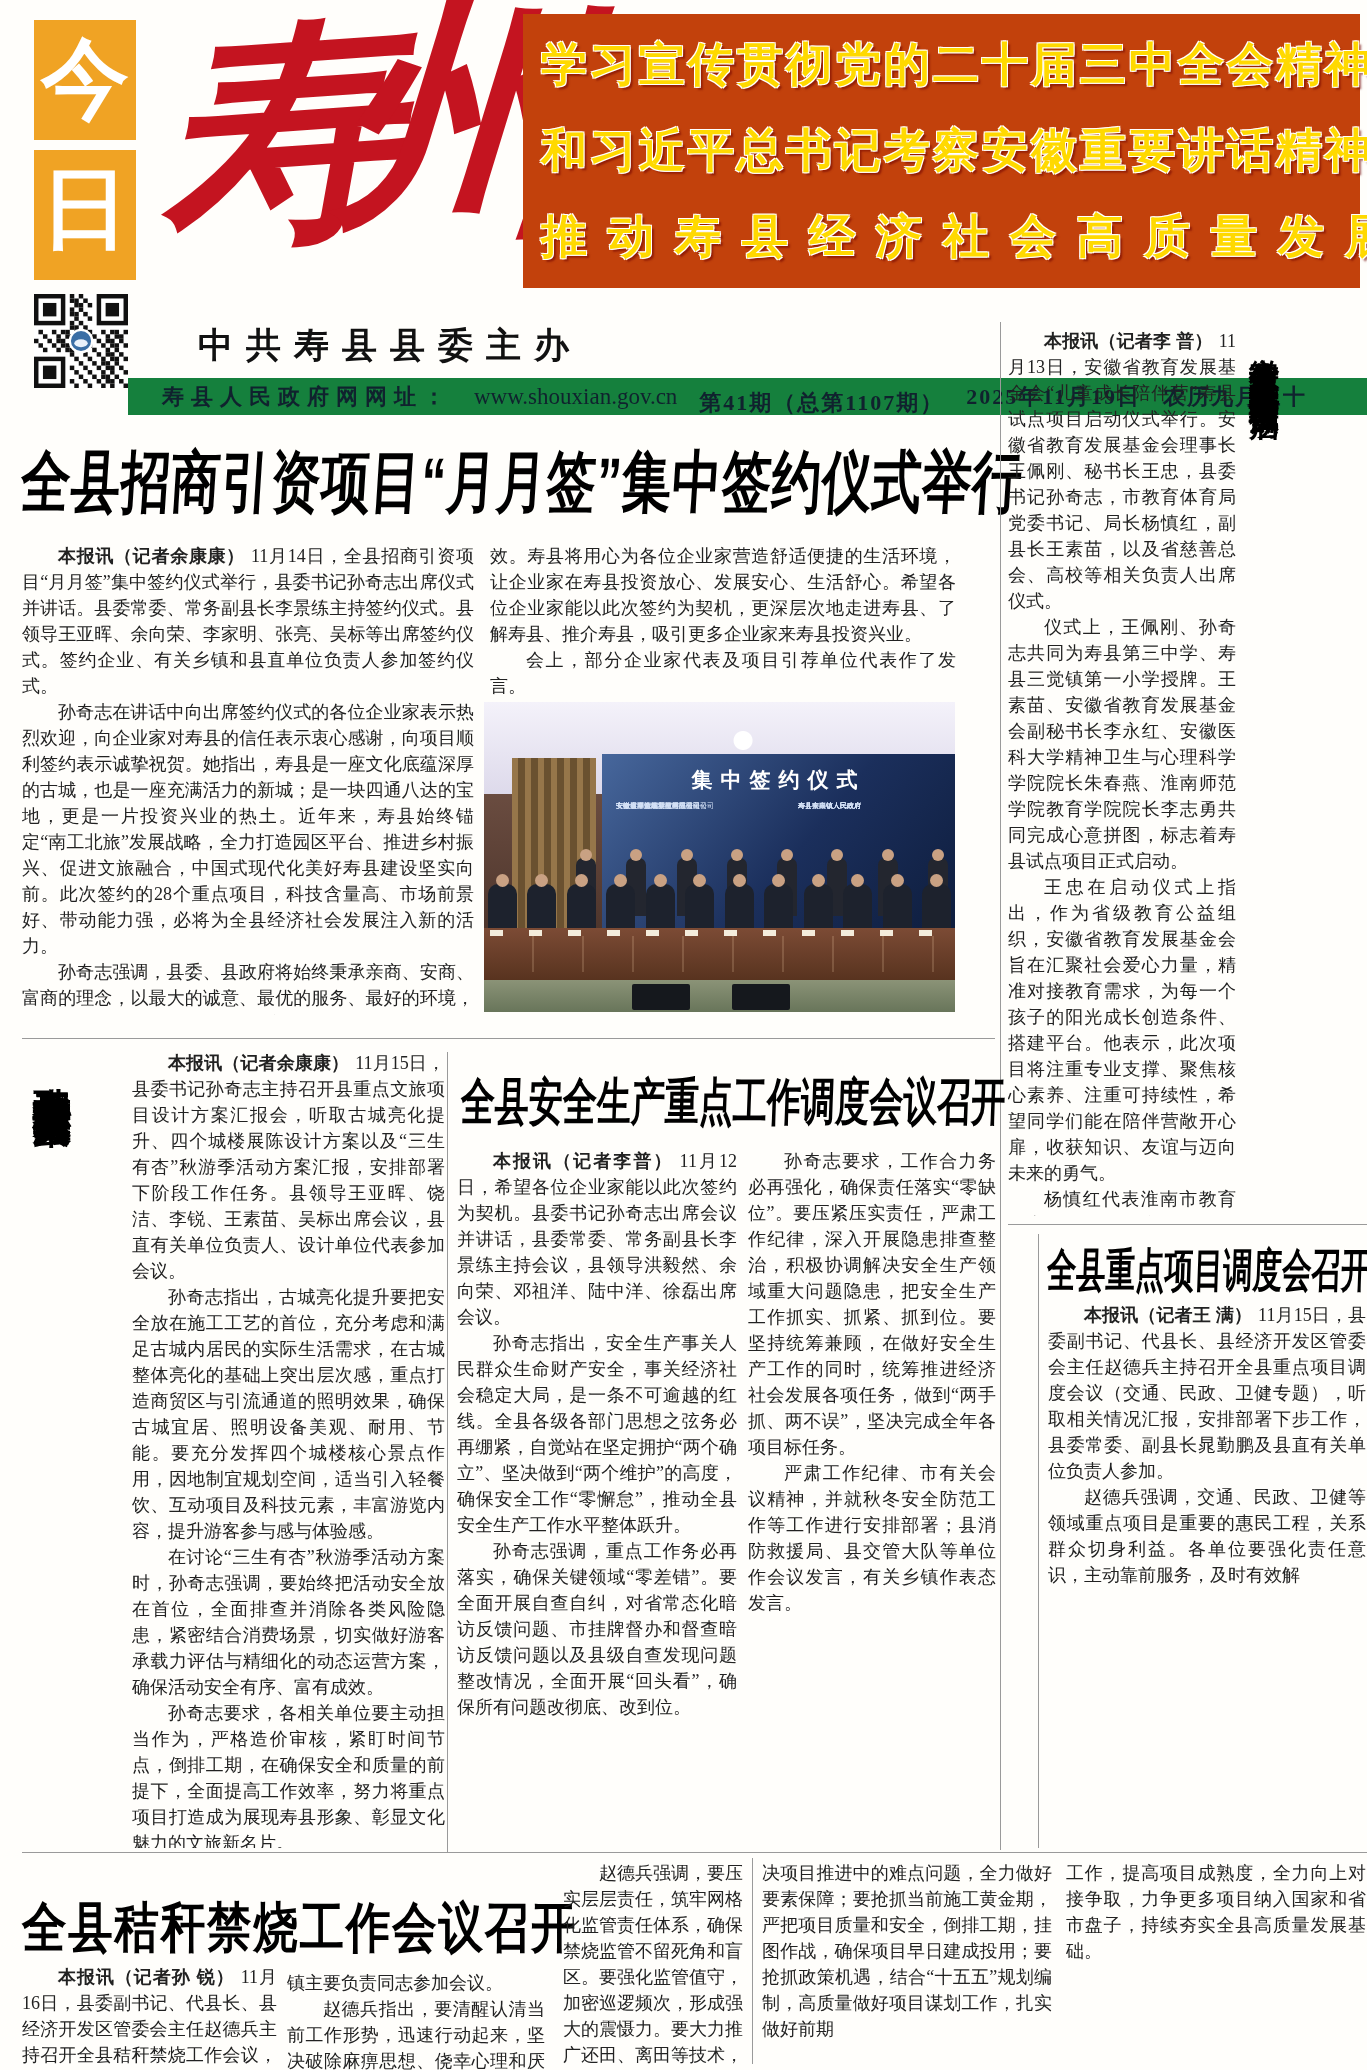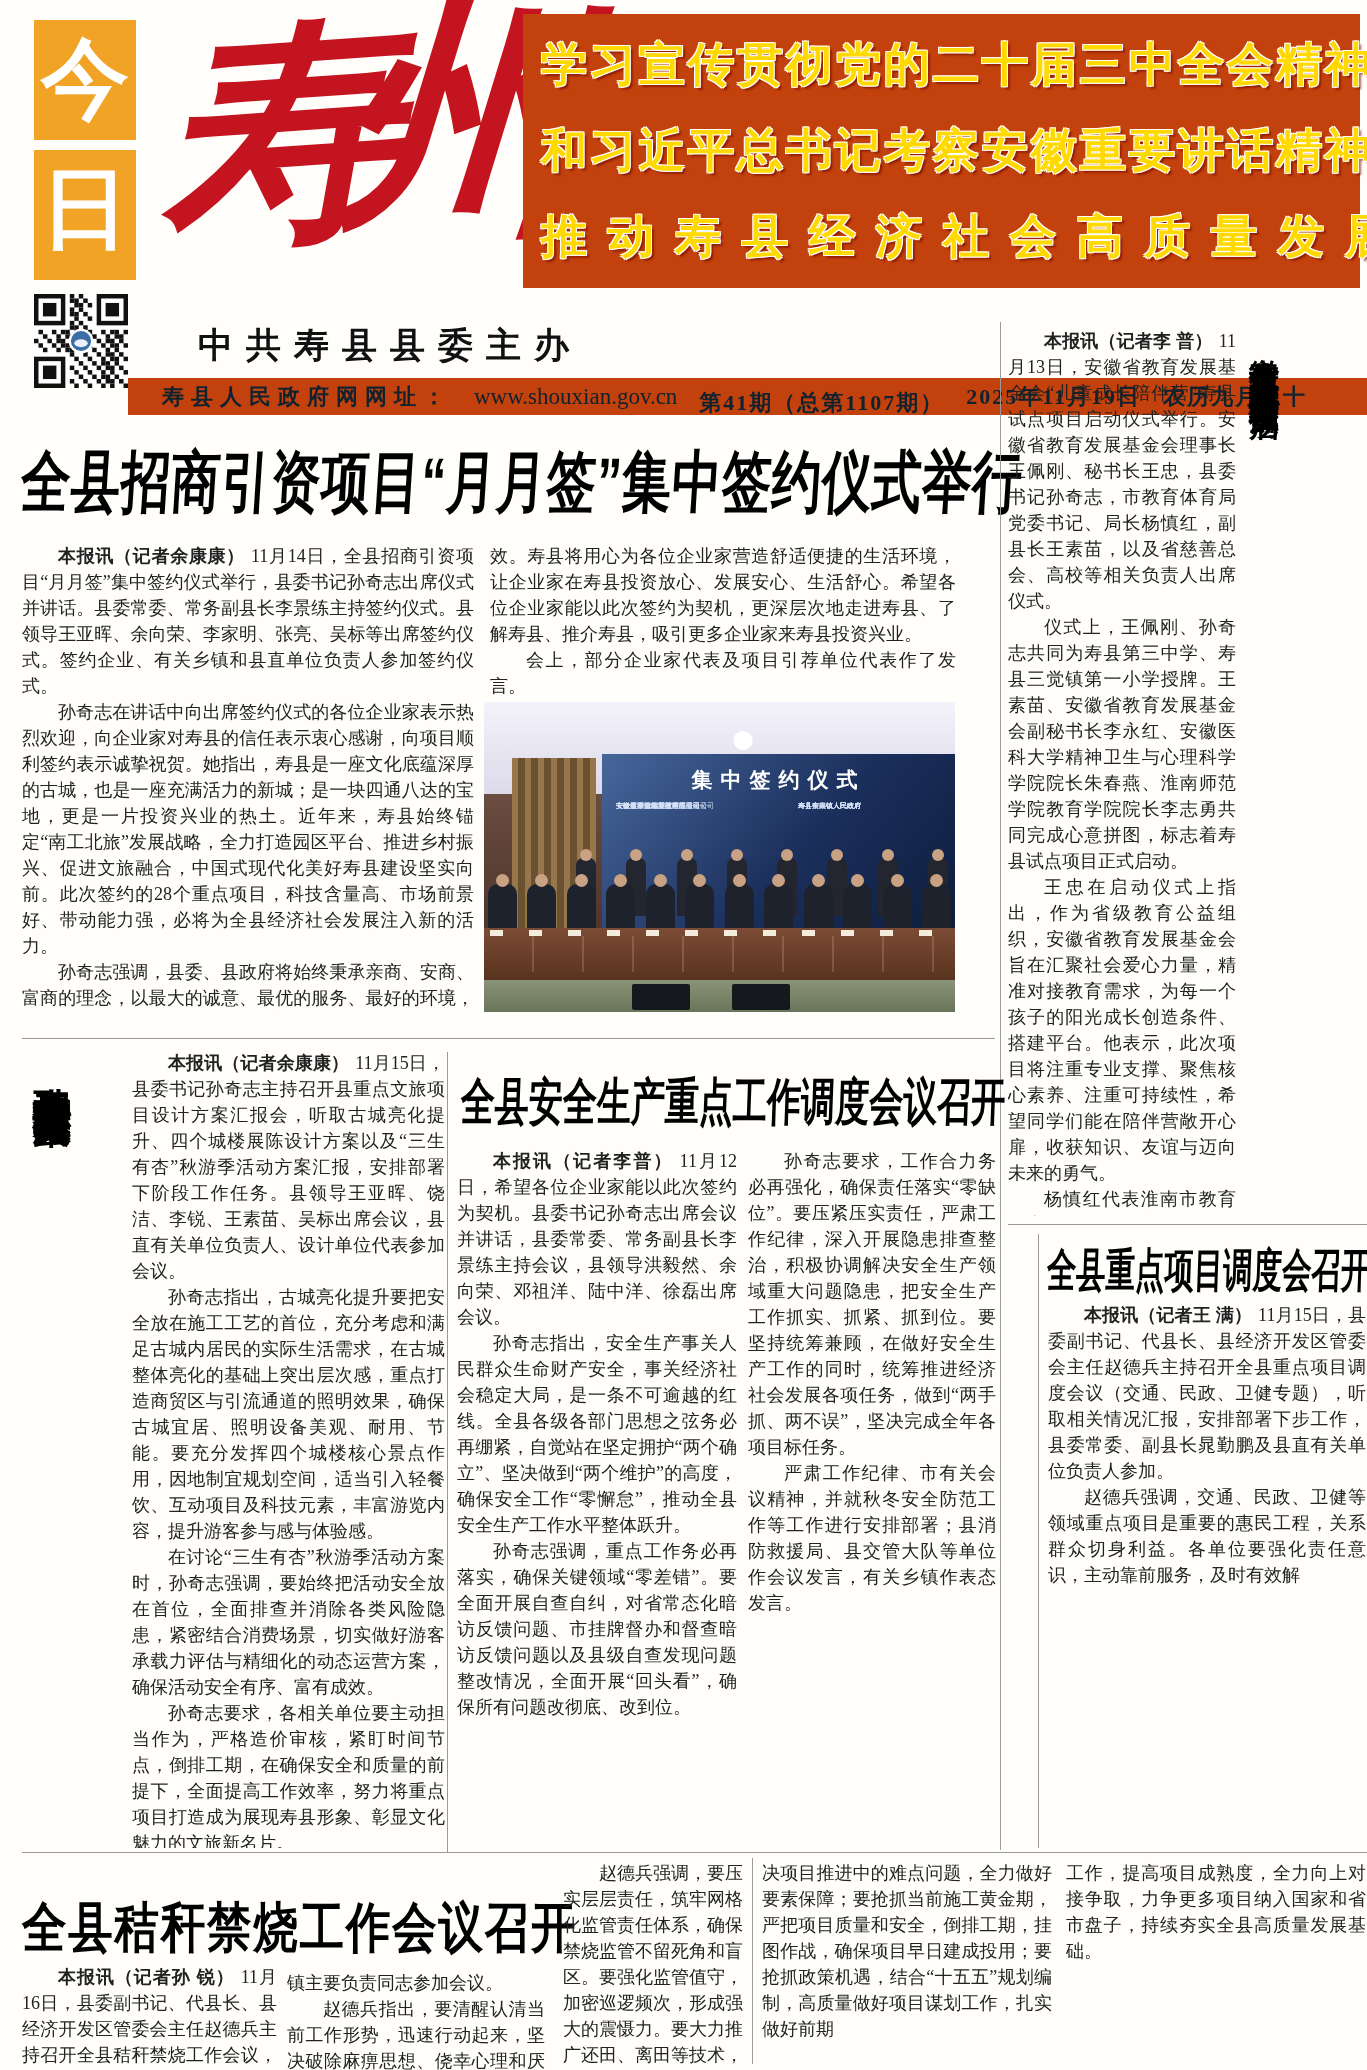--- a/index.html
+++ b/index.html
@@ -13,21 +13,21 @@
               font-family:"DejaVu Serif",serif;line-height:1;}
   .organizer{position:absolute;left:198px;top:322px;width:330px;font-size:35px;
              letter-spacing:13px;font-weight:600;color:#111;white-space:nowrap;}
   .banner{position:absolute;left:523px;top:14px;width:837px;height:274px;background:#c2410c;
           padding:8px 18px;box-sizing:border-box;display:flex;flex-direction:column;justify-content:space-around;}
   .banner-line{font-family:"Liberation Sans",sans-serif;font-weight:900;color:#ffd900;
                font-size:46px;line-height:1.2;white-space:nowrap;
                text-shadow:1px 1px 0 #fff,-1px -1px 0 #fff,1px -1px 0 #fff,-1px 1px 0 #fff,3px 3px 2px rgba(110,0,0,.55);}
   .banner-line.l12{letter-spacing:3px;}
   .banner-line.l3{letter-spacing:21px;}
-  .datestrip{position:absolute;left:128px;top:378px;width:1239px;height:37px;background:#c2410c;
+  .datestrip{position:absolute;left:128px;top:378px;width:1239px;height:37px;background:#15803d;
              display:flex;align-items:center;gap:22px;padding-left:34px;box-sizing:border-box;
              font-size:22px;color:#10222e;white-space:nowrap;}
   .datestrip .cn{letter-spacing:7px;font-weight:600;}
   .datestrip .url{font-family:"Liberation Serif",serif;font-size:23px;}
   
   .vrule{position:absolute;width:1px;background:#9a9a9a;}
   .hrule{position:absolute;height:1px;background:#9a9a9a;}
   
   .h-main{position:absolute;left:24px;top:438px;white-space:nowrap;
           font-family:"Liberation Sans",sans-serif;font-weight:900;font-size:60px;color:#000;

